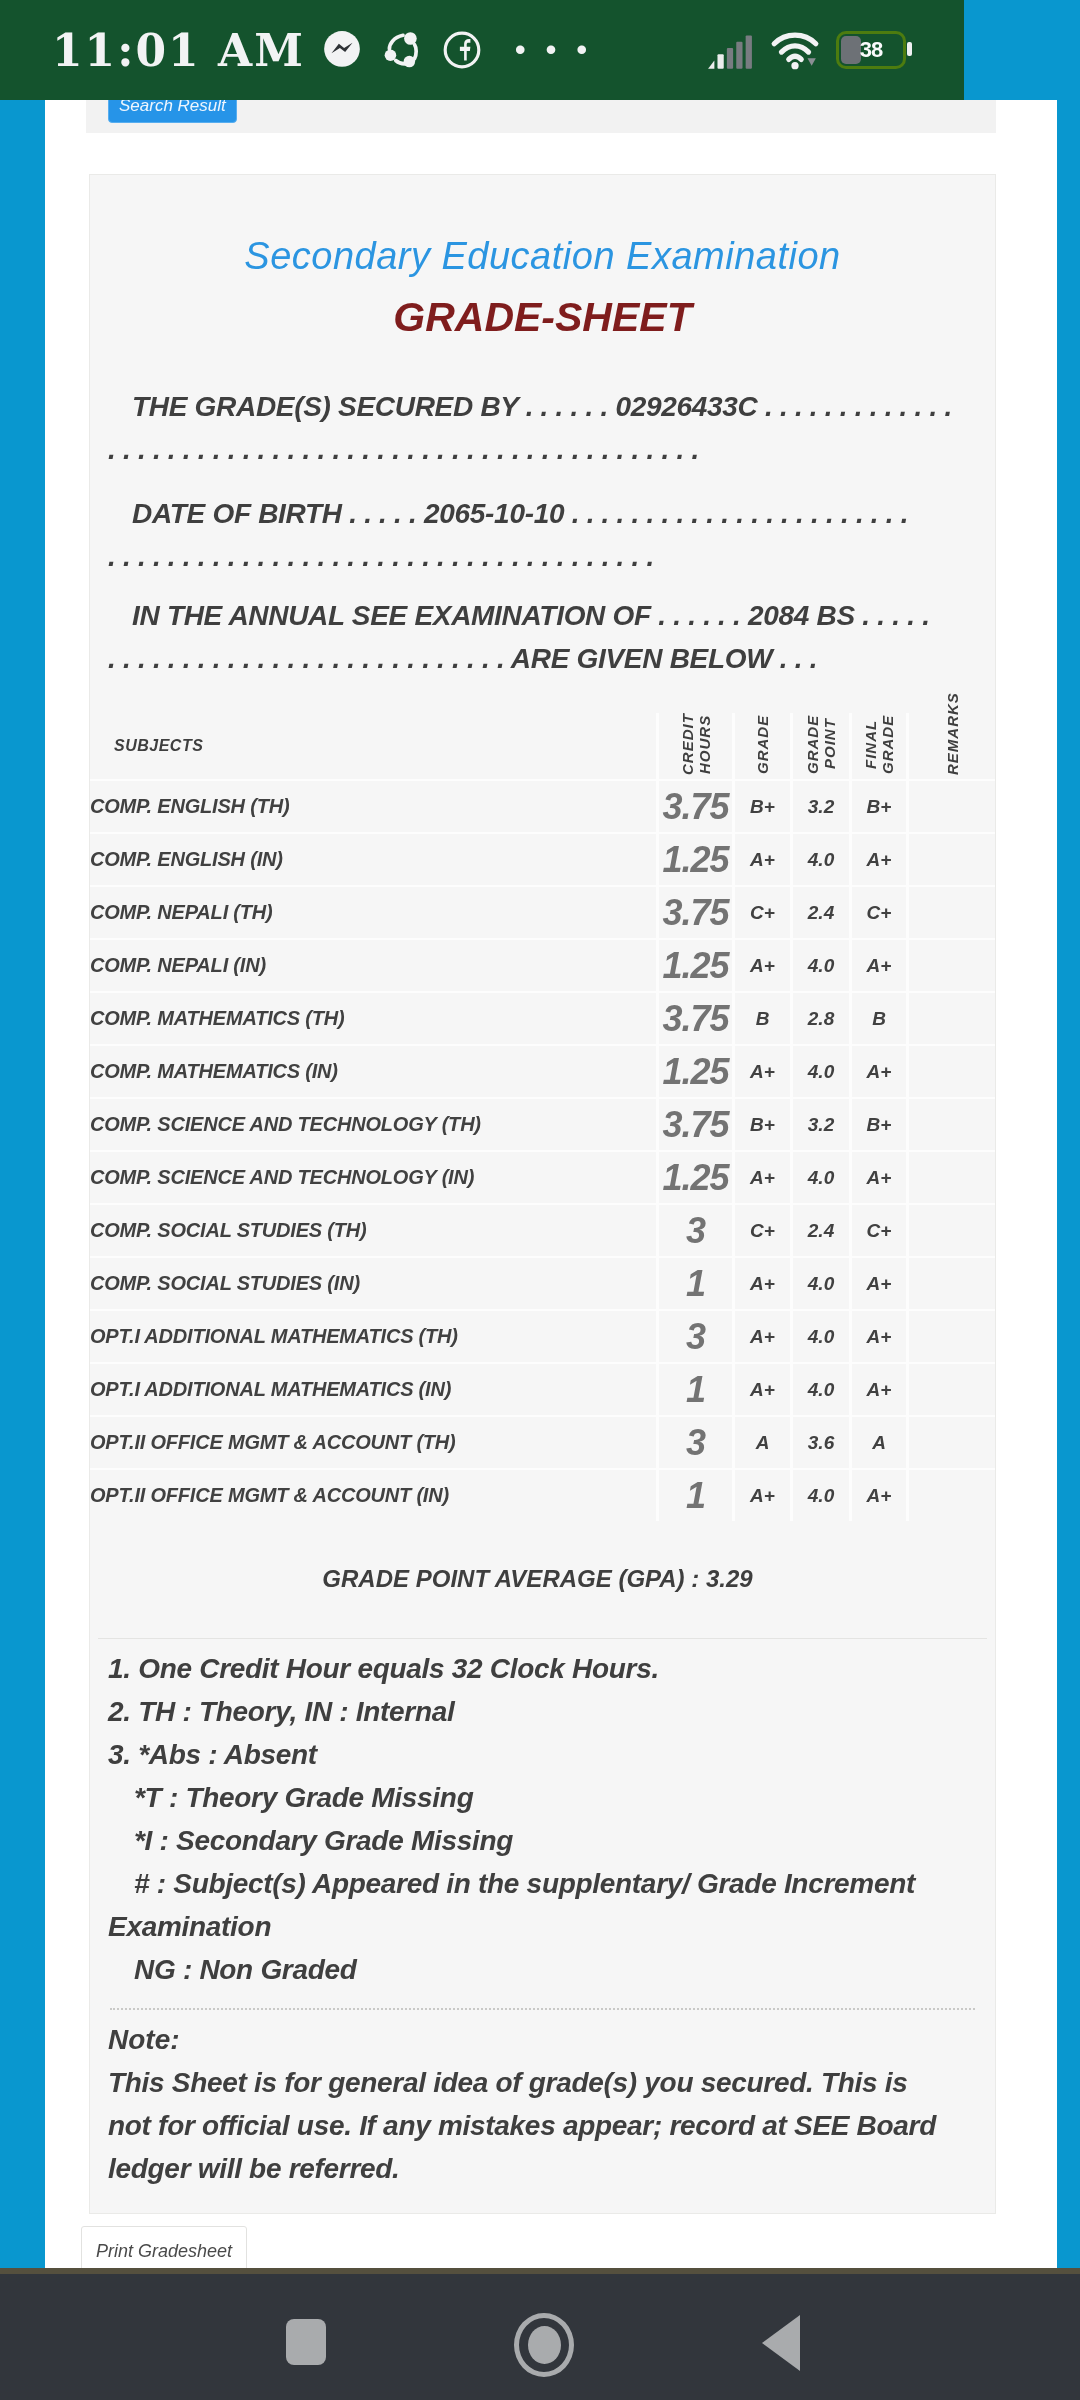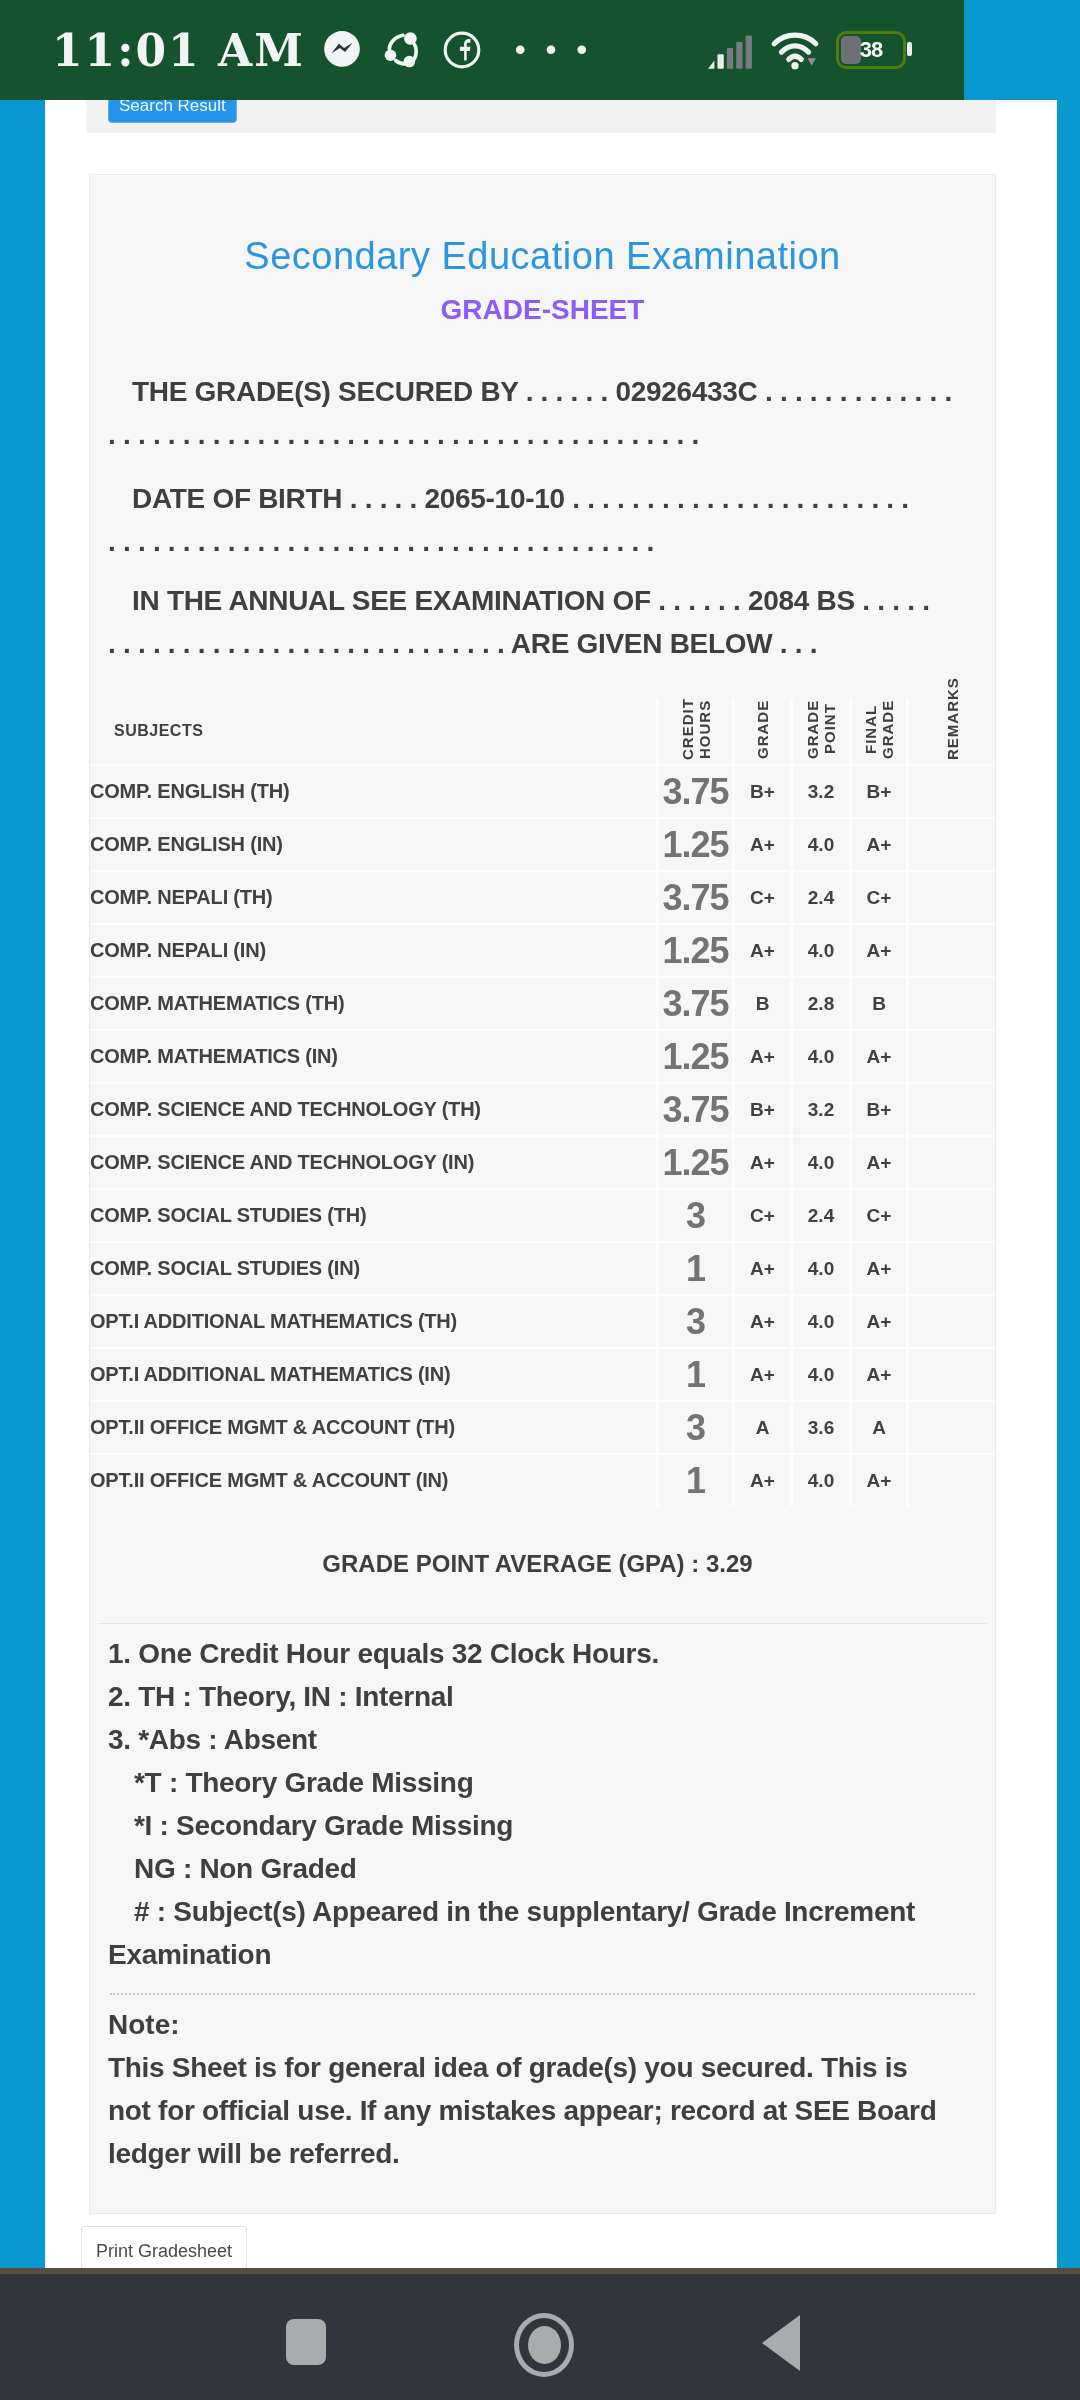--- a/index.html
+++ b/index.html
@@ -16,34 +16,34 @@
   .sb-ico{width:42px;height:42px;display:block;}
   .sb-more{font-size:30px;letter-spacing:6px;font-weight:bold;margin-left:14px;color:#f2f3f4;}
   
   .battery{position:relative;width:64px;height:32px;border:3px solid #4d7c0f;border-radius:10px;
            display:flex;align-items:center;justify-content:center;}
   .battery .fill{position:absolute;left:2px;top:2px;bottom:2px;width:20px;background:#6d7176;border-radius:5px;}
   .battery .pct{position:relative;font-size:22px;font-weight:bold;color:#fbfbfc;letter-spacing:-1px;}
   .battery .nub{position:absolute;right:-9px;top:8px;width:5px;height:14px;background:#f0f1f2;border-radius:2px;}
 
   
-  .white-col{position:absolute;left:45px;top:100px;width:1012px;height:2174px;background:#ffffff;}
+  .white-col{position:absolute;left:45px;top:100px;width:1012px;height:2174px;background:#ffffff;font-style:italic;}
   .header-band{position:absolute;left:41px;top:0;width:910px;height:33px;background:#f2f2f2;}
   .search-result-btn{position:absolute;left:22px;top:-24px;height:47px;min-width:110px;
       background:#2694e8;border:1px solid #57aef0;border-radius:4px;color:#eef6fe;
       font-size:17px;font-family:"Liberation Sans",sans-serif;display:flex;align-items:flex-end;
       justify-content:center;padding:0 10px 6px 10px;box-sizing:border-box;}
 
   .card{position:absolute;left:44px;top:74px;width:907px;height:2040px;box-sizing:border-box;
         background:#f6f6f6;border:1px solid #eaeae8;color:#3f3f3f;}
   .card-pad{padding:0 18px;}
 
   .sheet-title{margin:0;padding-top:60px;text-align:center;font-size:38px;font-weight:normal;
                color:#2b95e1;letter-spacing:0.5px;}
-  .sheet-subtitle{margin:16px 0 0 0;text-align:center;font-size:28px;font-weight:bold;color:#8b5cf6;}
+  .sheet-subtitle{margin:16px 0 0 0;text-align:center;font-size:41px;font-weight:bold;color:#7f1d1d;}
 
   .stmt{font-size:28px;font-weight:bold;line-height:43px;letter-spacing:-0.3px;color:#3f3f3f;}
   .stmt-1{margin-top:44px;}
   .stmt-2{margin-top:21px;}
   .stmt-3{margin-top:16px;}
   .stmt .l1{padding-left:24px;}
 
   
   table.grades{width:100%;border-collapse:separate;border-spacing:0;table-layout:fixed;margin-top:33px;}
   table.grades td,table.grades th{padding:0;margin:0;}
@@ -313,22 +313,22 @@
       <div class="sect-divider"></div>
 
       <div class="card-pad">
         <div class="notes">
 
         <div class="note-item">1. One Credit Hour equals 32 Clock Hours.</div>
             <div class="note-item">2. TH : Theory, IN : Internal</div>
             <div class="note-item">3. *Abs : Absent</div>
             <div class="note-item indent">*T : Theory Grade Missing</div>
             <div class="note-item indent">*I : Secondary Grade Missing</div>
+            <div class="note-item indent"># : Subject(s) Appeared in the supplentary/ Grade Increment Examination</div>
             <div class="note-item indent">NG : Non Graded</div>
-            <div class="note-item indent"># : Subject(s) Appeared in the supplentary/ Grade Increment Examination</div>
           </div>
 
         <div class="dotted-divider"></div>
 
         <div class="note-heading">Note:</div>
         <div class="note-body">
 
         <div class="note-body-line">This Sheet is for general idea of grade(s) you secured. This is</div>
             <div class="note-body-line">not for official use. If any mistakes appear; record at SEE Board</div>
             <div class="note-body-line">ledger will be referred.</div>

